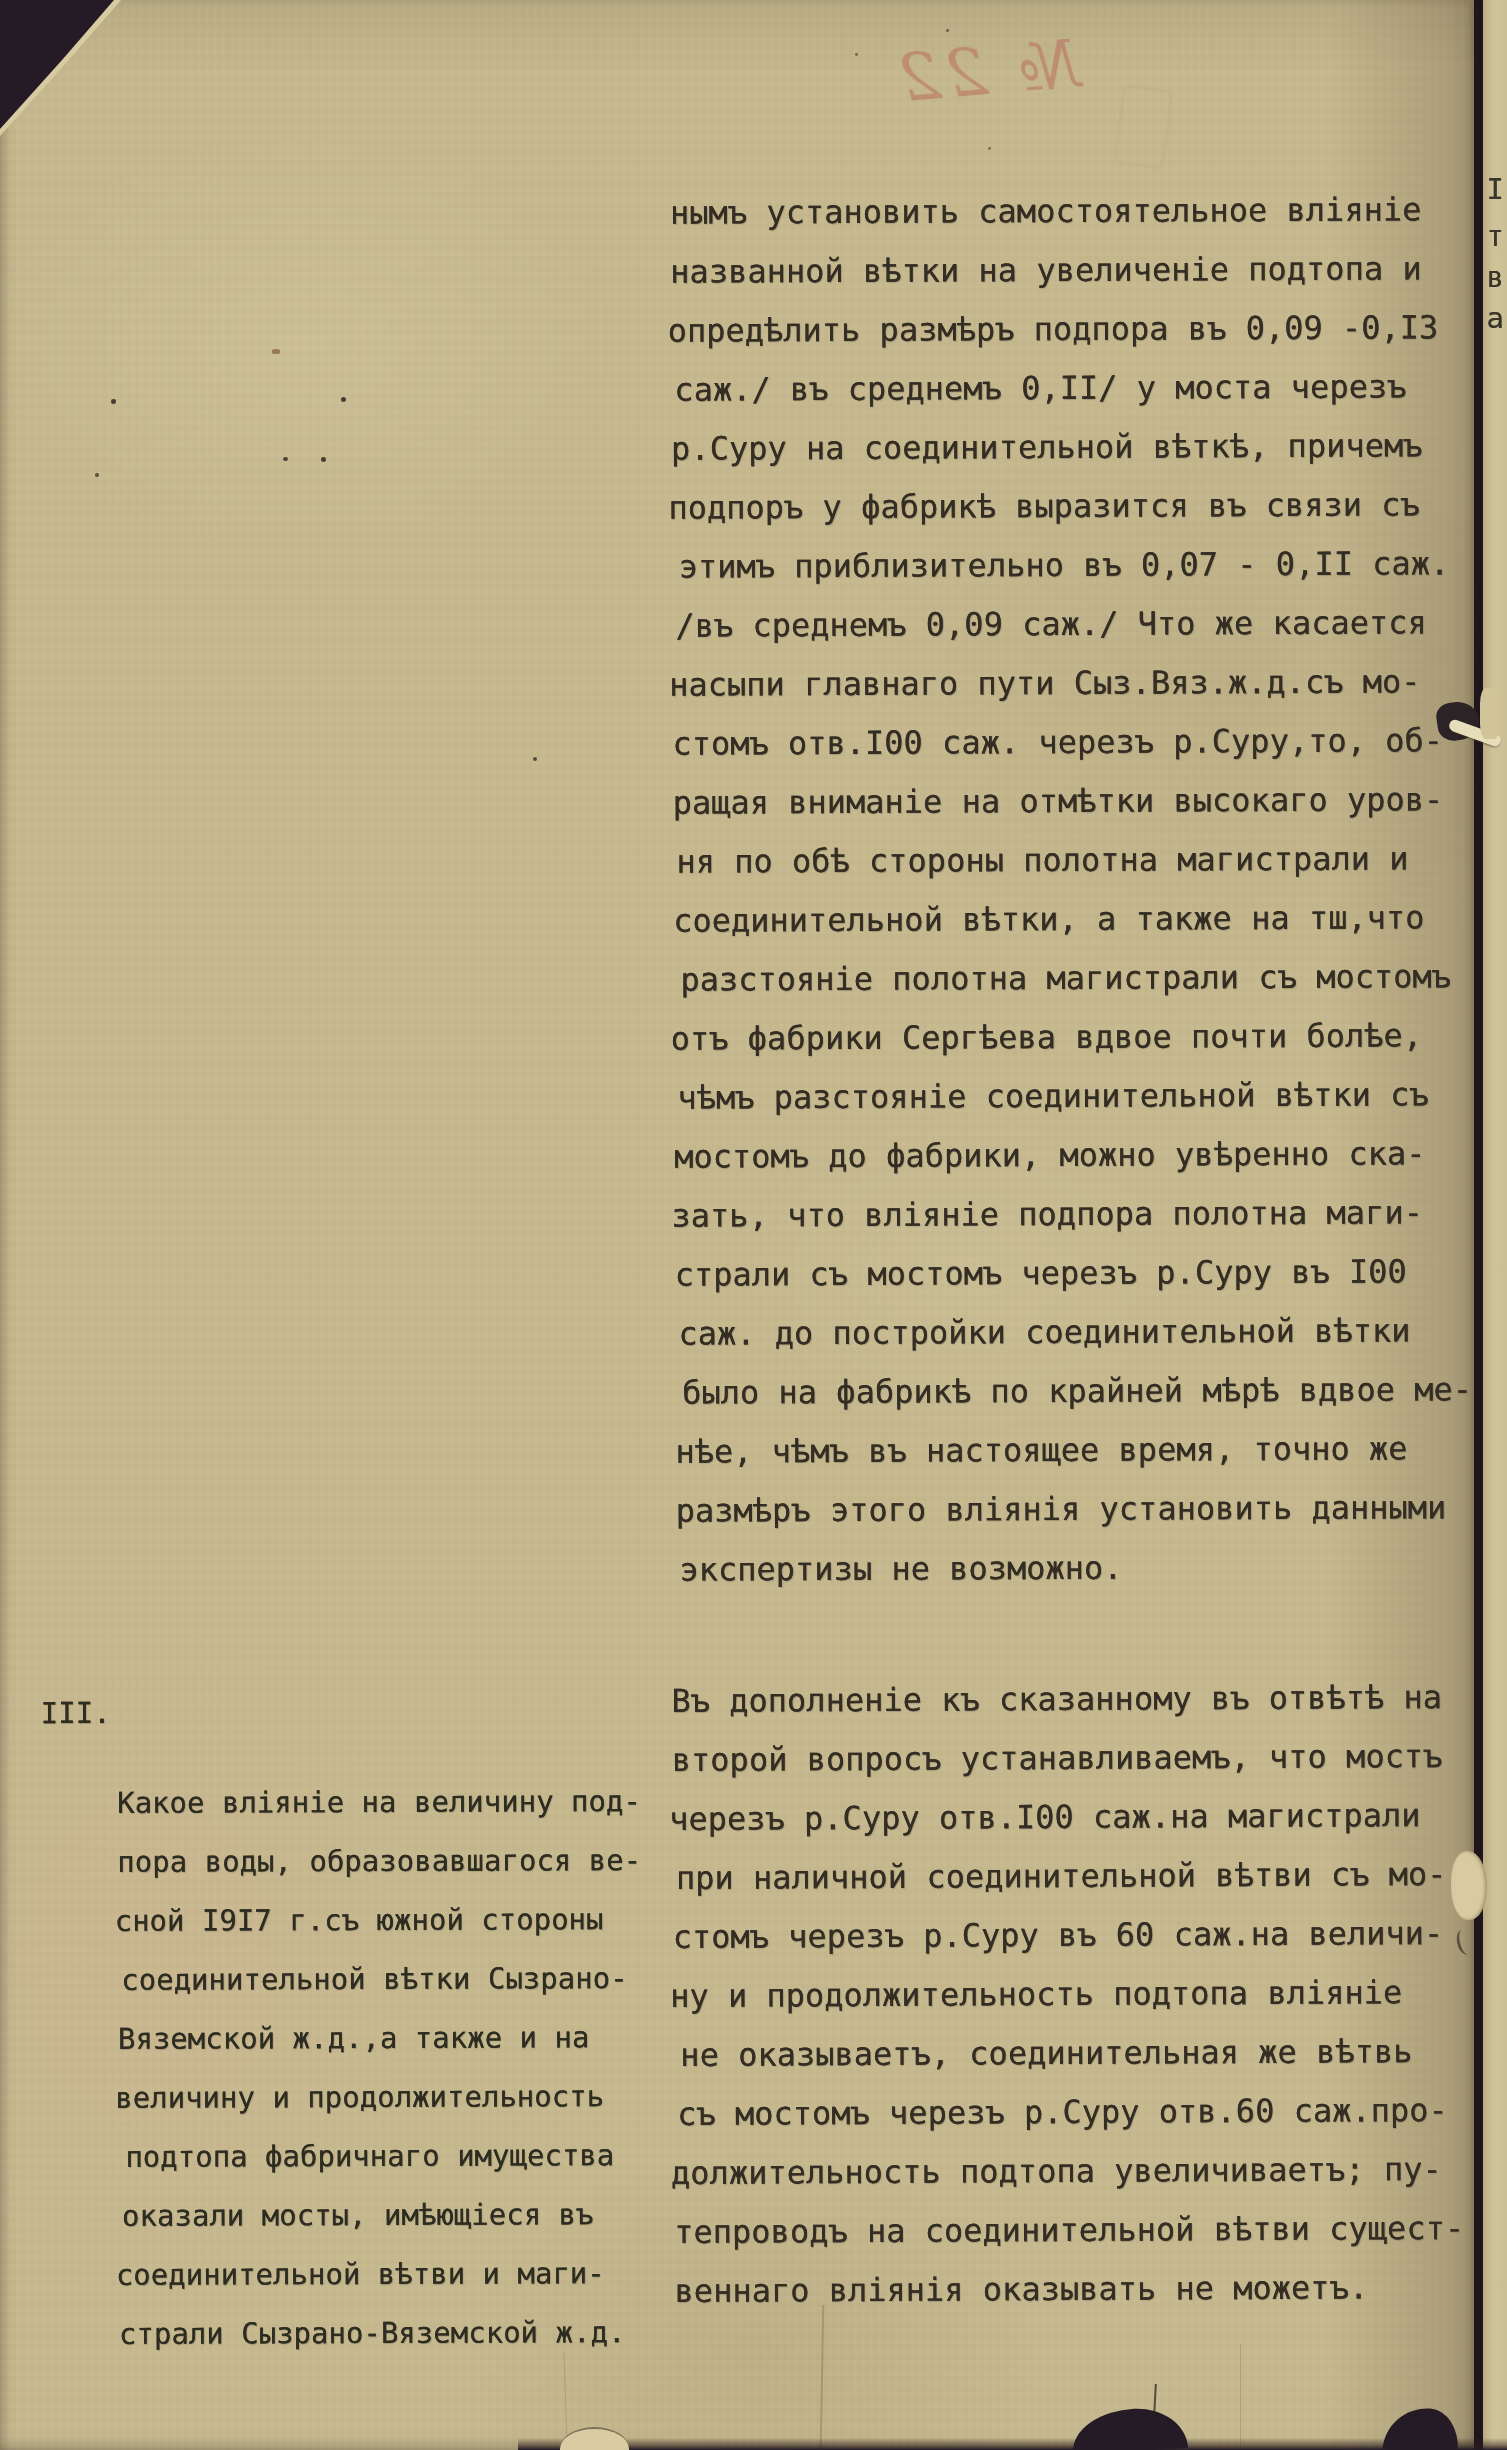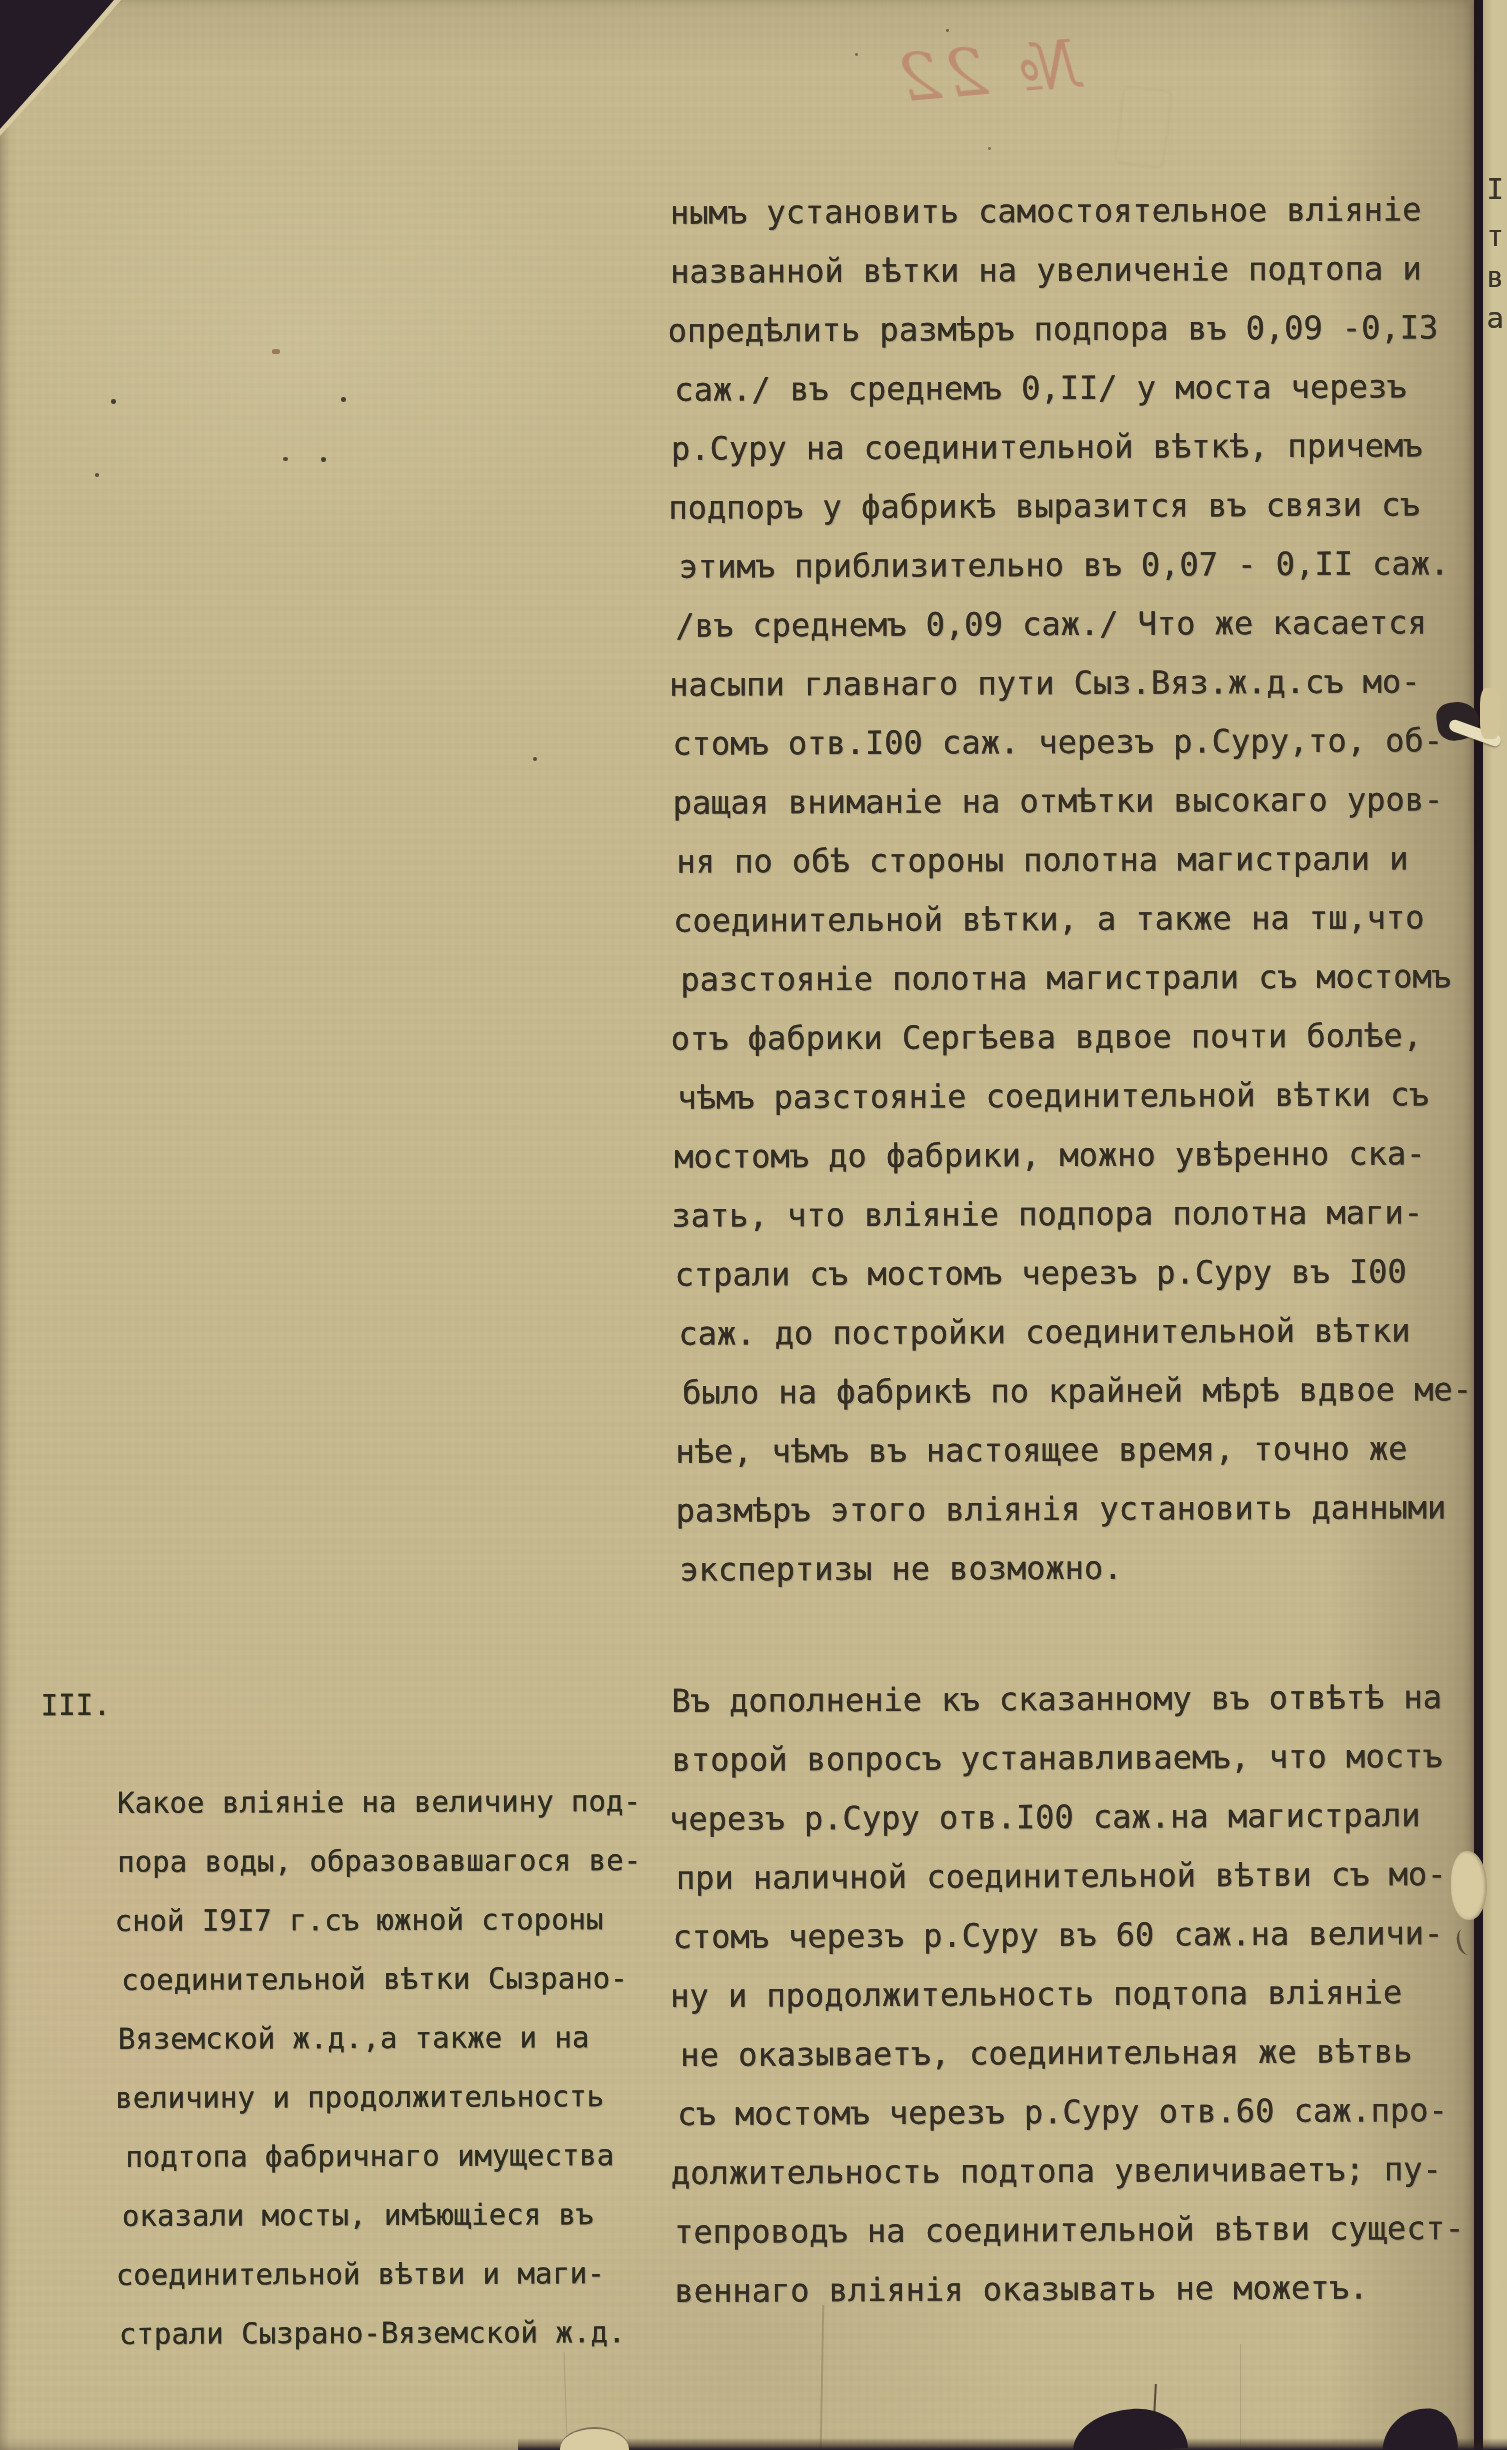--- a/index.html
+++ b/index.html
@@ -32,21 +32,21 @@
   }
   .answer-top{left:673px;top:182px;font-size:32px;transform:rotate(-0.25deg);}
   .answer-top .tline{height:59px;line-height:59px;}
   .question-block{left:118px;top:1671px;font-size:29px;color:#2d2c21;transform:rotate(-0.2deg);}
   .question-block .tline{height:59px;line-height:59px;}
   .answer3{left:673px;top:1670px;font-size:32px;transform:rotate(-0.3deg);}
   .answer3 .tline{height:59px;line-height:59px;}
   .tline:nth-child(3n){transform:translateX(-2.9px);}
   .tline:nth-child(4n){transform:translateX(3.5px);}
   .tline:nth-child(7n){transform:translateX(7px);}
-  .q-marker{position:absolute;left:-76px;top:4px;height:59px;line-height:59px;}
+  .q-marker{position:absolute;left:-76px;top:12px;height:59px;line-height:59px;}
   .corner-hl{position:absolute;left:0;top:0;width:121px;height:136px;background:#d8cba1;
     clip-path:polygon(0 0,100% 0,55% 46%,0 100%);}
   .corner-dark{position:absolute;left:0;top:0;width:114px;height:129px;background:#241b26;
     clip-path:polygon(0 0,100% 0,55% 46%,0 100%);}
   .red-note{
     position:absolute;left:869px;top:34px;width:212px;height:100px;
     font-family:"DejaVu Serif", serif;font-style:italic;font-size:66px;
     color:rgba(181,84,76,0.42);transform:scaleX(-1) rotate(5deg);
     letter-spacing:4.7px;filter:blur(0.6px);
   }

